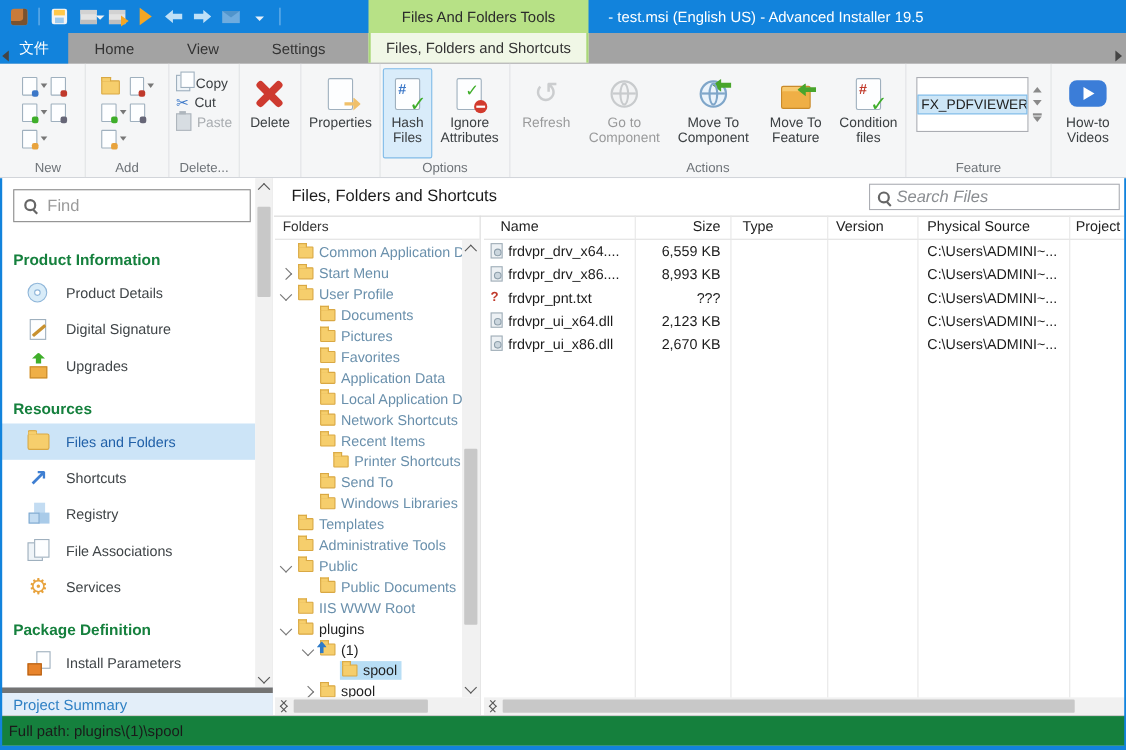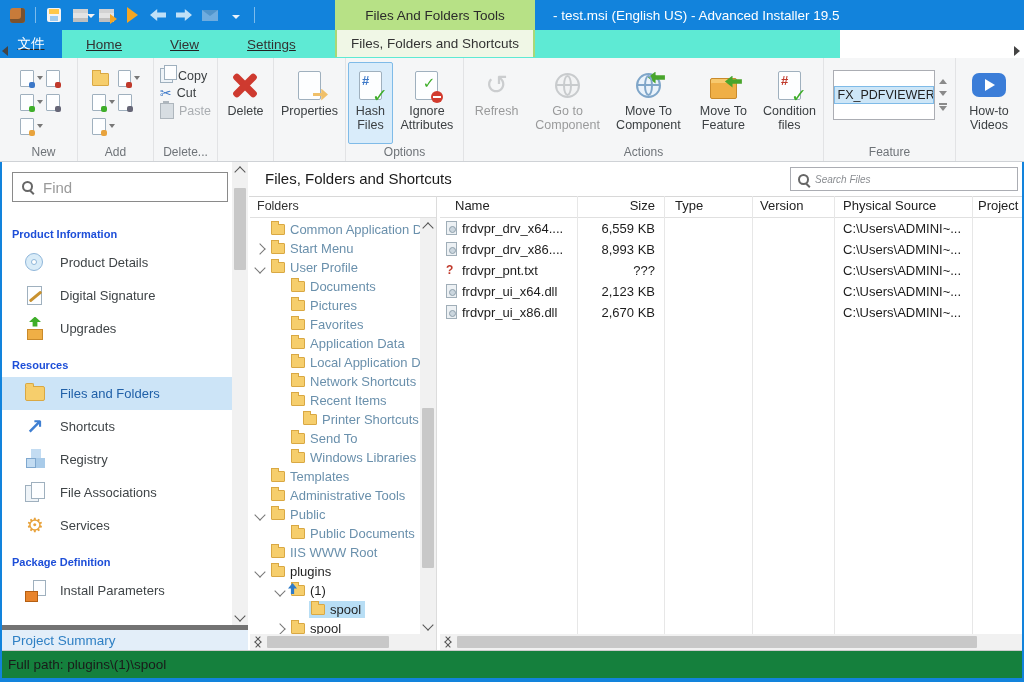--- a/index.html
+++ b/index.html
@@ -23,21 +23,21 @@
   .q-navigate-back,.q-navigate-forward{width:16px;height:12px;background:#BFE0F7;}
   .q-navigate-back{clip-path:polygon(0 50%,45% 0,45% 30%,100% 30%,100% 70%,45% 70%,45% 100%);}
   .q-navigate-forward{clip-path:polygon(100% 50%,55% 0,55% 30%,0 30%,0 70%,55% 70%,55% 100%);}
   .q-send-feedback{width:16px;height:11px;background:#CBD6E2;opacity:.5;}
   .q-send-feedback::before{content:"";position:absolute;left:0;top:0;border-left:8px solid transparent;border-right:8px solid transparent;border-top:6px solid #8FA5BC;}
   .q-customize-toolbar{width:0;height:0;border-left:4px solid transparent;border-right:4px solid transparent;border-top:4px solid #E8F1FA;margin-top:4px;box-shadow:0 -6px 0 -2px #E8F1FA;}
   .ctx-tab{position:absolute;left:335px;top:0;width:200px;height:30px;background:#B7E186;border-bottom:2px solid #79C93F;
            display:flex;align-items:center;justify-content:center;color:#2B2B2B;font-size:13.5px;}
   .win-title{position:absolute;left:553px;top:0;height:30px;display:flex;align-items:center;color:#fff;font-size:13.5px;}
   
-  .tabrow{position:absolute;left:0;top:30px;width:840px;height:28px;background:#5eead4;border-bottom:1px solid #E3E4E6;display:flex;text-decoration:underline;}
+  .tabrow{position:absolute;left:0;top:30px;width:1024px;height:28px;background:#a3a3a3;border-bottom:1px solid #E3E4E6;display:flex;}
   .tab{display:flex;align-items:center;justify-content:center;padding:0 24px;font-size:13.5px;color:#333;}
   .tab.file-tab{background:#1283DC;color:#fff;min-width:62px;box-sizing:border-box;padding:0 14px;}
   .tab.active{position:absolute;left:335px;top:0;width:200px;height:27px;background:#F0F7E6;
               border-left:2px solid #A9D877;border-right:2px solid #A9D877;box-sizing:border-box;padding:0;}
   
   .ribbon{position:absolute;left:0;top:58px;width:1024px;height:104px;background:#F5F6F7;border-bottom:1px solid #CFD2D6;display:flex;padding-left:10px;box-sizing:border-box;}
   .rib-nav{position:absolute;top:44px;width:10px;height:14px;display:flex;align-items:center;justify-content:center;}
   .rib-nav.left{left:0;} .rib-nav.right{right:2px;}
   .tri-l{width:0;height:0;border-top:5px solid transparent;border-bottom:5px solid transparent;border-right:6px solid #444;}
   .tri-r{width:0;height:0;border-top:5px solid transparent;border-bottom:5px solid transparent;border-left:6px solid #444;}
@@ -103,21 +103,21 @@
   .bottom-border{position:absolute;left:0;bottom:0;width:1024px;height:4px;background:#1283DC;z-index:40;}
   
   .sidebar{position:absolute;left:0;top:0;width:248px;height:488px;background:#fff;border-right:1px solid #D9D9D9;box-sizing:border-box;}
   .findbox{position:absolute;left:12px;top:10px;width:216px;height:30px;border:1px solid #8A8A8A;background:#fff;display:flex;align-items:center;box-sizing:border-box;}
   .mag{position:relative;width:14px;height:14px;flex:none;margin:0 6px 0 8px;}
   .mag::before{content:"";position:absolute;left:1px;top:1px;width:7px;height:7px;border:2px solid #666;border-radius:50%;}
   .mag::after{content:"";position:absolute;left:10px;top:10px;width:5px;height:2px;background:#666;transform:rotate(45deg);transform-origin:0 0;}
   .findbox input{border:none;outline:none;flex:1;font-size:15px;font-family:inherit;color:#333;min-width:0;background:transparent;}
   .findbox input::placeholder{color:#9A9A9A;}
   #sidebar-sections{position:absolute;left:0;top:52px;width:232px;}
-  .side-header{padding:14px 0 6px 12px;font-size:11px;font-weight:bold;color:#1d4ed8;}
+  .side-header{padding:14px 0 6px 12px;font-size:14px;font-weight:bold;color:#15803d;}
   .side-item{display:flex;align-items:center;height:33px;padding-left:24px;cursor:default;}
   .side-item.sel{background:#CCE4F7;}
   .silab{margin-left:10px;font-size:13px;color:#3F4447;white-space:nowrap;}
   .side-item.sel .silab{color:#2060A8;}
   .sic{width:26px;height:24px;position:relative;flex:none;}
   .sic.product-details::before{content:"";position:absolute;left:1px;top:2px;width:18px;height:18px;border-radius:50%;background:#D9ECF8;border:1px solid #8FB6D9;box-sizing:border-box;}
   .sic.product-details::after{content:"";position:absolute;left:7px;top:8px;width:6px;height:6px;border-radius:50%;background:#fff;border:1px solid #8FB6D9;box-sizing:border-box;}
   .sic.digital-signature::before{content:"";position:absolute;left:3px;top:2px;width:13px;height:17px;background:#FDFEFF;border:1px solid #9FB0BE;}
   .sic.digital-signature::after{content:"";position:absolute;left:4px;top:11px;width:15px;height:3px;background:#C8912F;transform:rotate(-40deg);border-radius:1px;}
   .sic.upgrades::before{content:"";position:absolute;left:3px;bottom:1px;width:16px;height:11px;background:#EFAF46;border:1px solid #C98A2B;box-sizing:border-box;}
@@ -141,21 +141,21 @@
   .sb-chev.left{transform:rotate(135deg);margin-left:4px;} .sb-chev.right{transform:rotate(-45deg);margin-right:4px;}
   .sb-thumb-v{position:absolute;left:2px;width:12px;background:#C8C8C8;border-radius:1px;}
   .hscroll{position:absolute;height:16px;background:#F1F1F1;bottom:0;}
   .sb-thumb-h{position:absolute;top:2px;height:12px;background:#C8C8C8;border-radius:1px;}
   
   .content{position:absolute;left:249px;top:0;right:2px;height:488px;}
   .content-head{position:absolute;left:0;top:0;right:0;height:34px;border-bottom:1px solid #D8D8D8;}
   .main-title{position:absolute;left:16px;top:8px;font-size:15px;color:#1A1A1A;}
   .searchbox{position:absolute;right:4px;top:5px;width:228px;height:24px;border:1px solid #ABADB3;background:#fff;display:flex;align-items:center;box-sizing:border-box;}
   .searchbox .mag{width:12px;height:12px;margin:0 4px 0 6px;}
-  .searchbox input{border:none;outline:none;flex:1;font-size:10px;font-style:italic;font-family:inherit;color:#be185d;min-width:0;background:transparent;}
+  .searchbox input{border:none;outline:none;flex:1;font-size:15px;font-style:italic;font-family:inherit;color:#be185d;min-width:0;background:transparent;}
   .searchbox input::placeholder{color:#8A8D91;}
   
   .tree-panel{position:absolute;left:1px;top:34px;width:187px;bottom:0;border-right:1px solid #DCDCDC;box-sizing:border-box;}
   .tree-head{height:21px;line-height:21px;padding-left:7px;border-bottom:1px solid #E0E0E0;font-size:12.5px;color:#333;}
   #tree-body{position:absolute;left:0;top:22px;right:16px;bottom:16px;overflow:hidden;padding-top:3px;}
   .trow{position:relative;height:19px;}
   .chev{position:absolute;top:5px;width:7px;height:7px;border-right:1.5px solid #777;border-bottom:1.5px solid #777;}
   .chev.exp{transform:rotate(45deg);} .chev.col{transform:rotate(-45deg);}
   .titem{position:absolute;top:0;display:flex;align-items:center;gap:5px;padding:1px 4px 1px 2px;white-space:nowrap;}
   .titem .tlab{font-size:13px;color:#6A90AC;}

